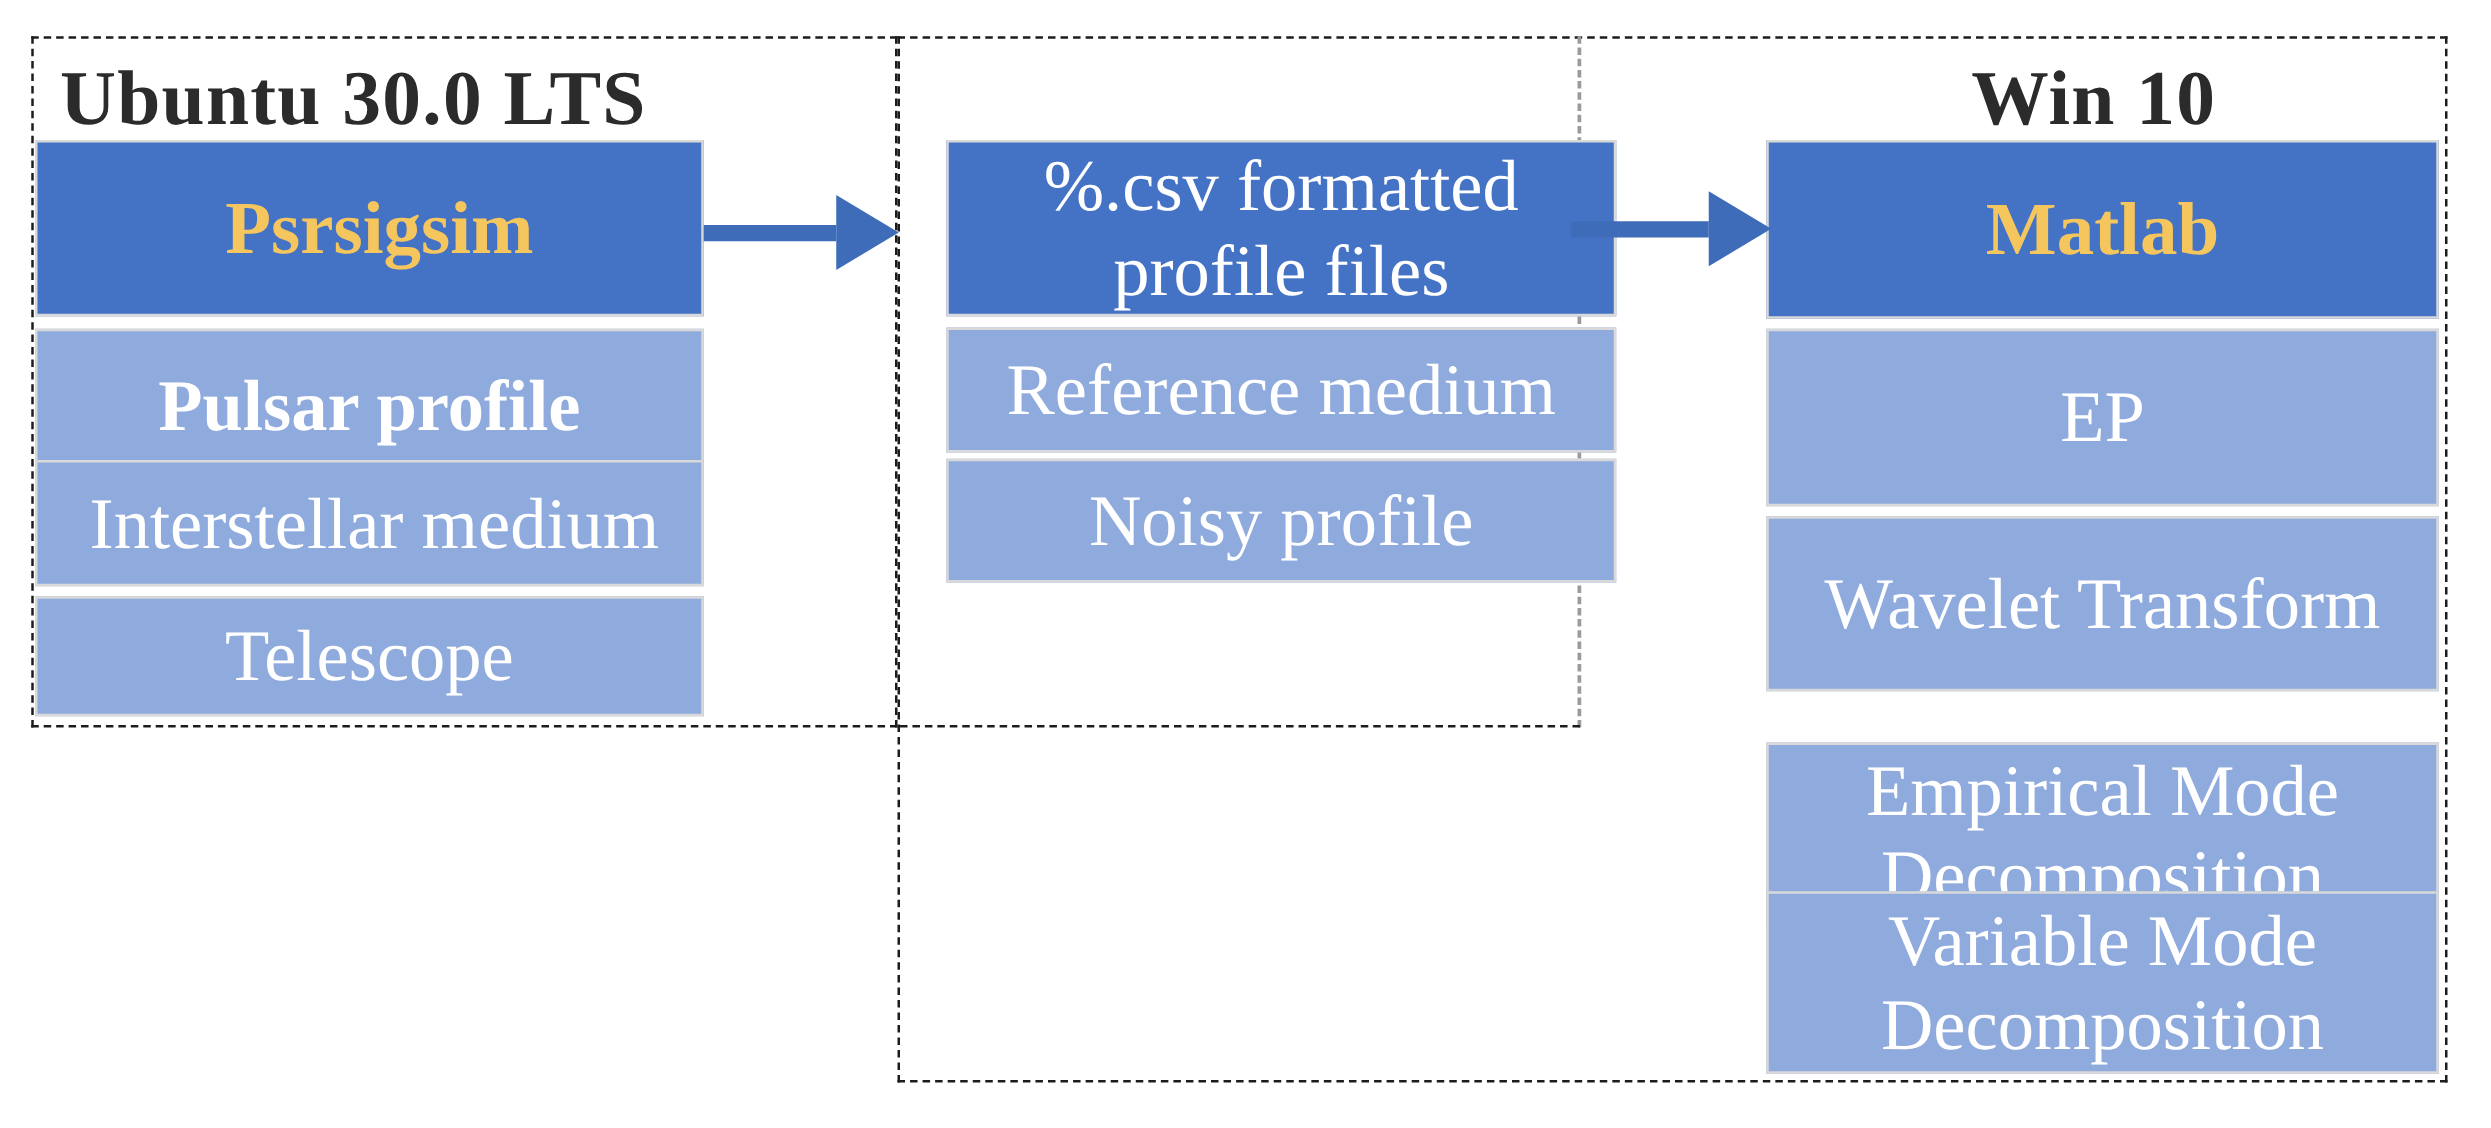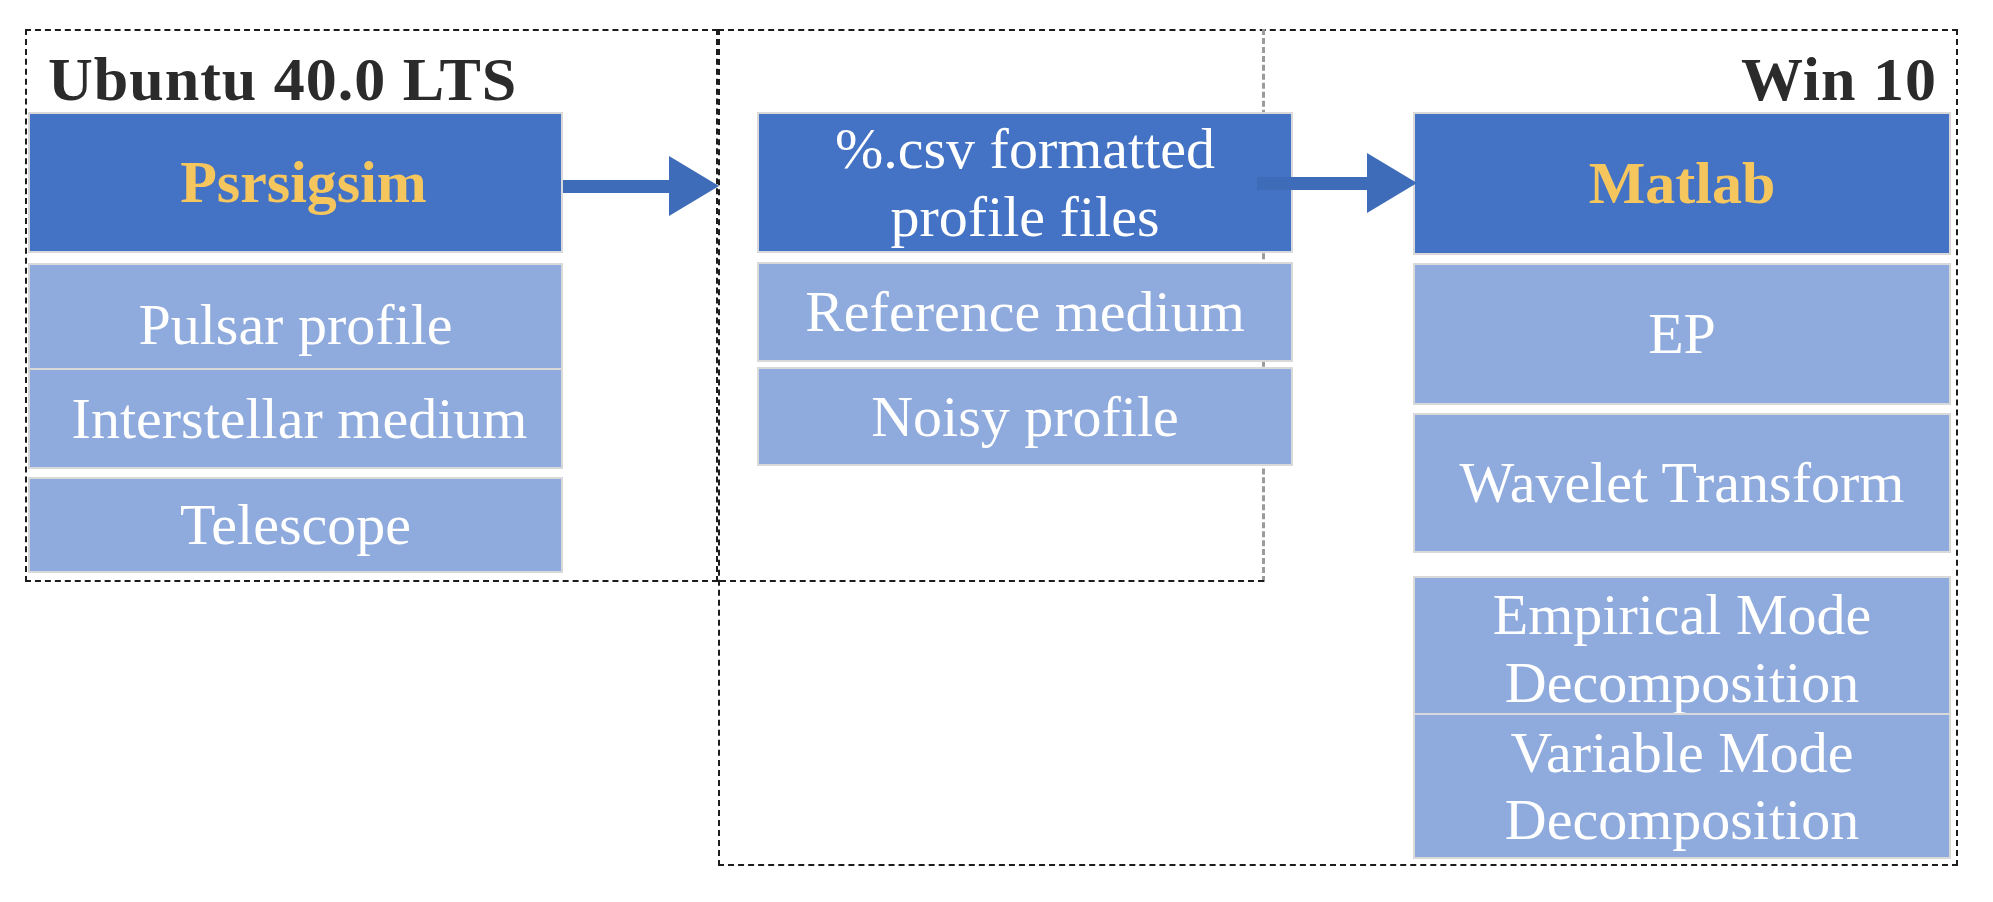--- a/index.html
+++ b/index.html
@@ -19,68 +19,68 @@
 
   .env-box{position:absolute;border:2px dashed var(--border-dash);background:transparent;}
   #env-ubuntu{left:25px;top:29px;width:693px;height:553px;}
   #env-win{left:718px;top:29px;width:1240px;height:837px;}
   
   #csv-divider-right{position:absolute;left:1262px;top:29px;width:0;height:553px;border-left:3px dashed var(--divider-dash);}
   #csv-divider-bottom{position:absolute;left:720px;top:580px;width:544px;height:0;border-top:2px dashed var(--border-dash);}
 
   .env-title{position:absolute;top:44px;font-size:62px;font-weight:bold;color:var(--title-text);letter-spacing:1px;white-space:nowrap;}
   #title-ubuntu{left:48px;}
-  #title-win{left:1413px;width:524px;text-align:right;}
+  #title-win{left:1413px;width:524px;text-align:center;}
 
   .box{position:absolute;display:flex;align-items:center;justify-content:center;
        text-align:center;color:var(--body-text);font-size:58px;line-height:1.16;
        border:2px solid var(--box-outline);padding:0 20px;}
   .box.header{background:var(--header-bg);}
   .box.row{background:var(--row-bg);}
   .box.header.gold{color:var(--gold);font-weight:bold;font-size:60px;}
   .box.header.white{color:var(--body-text);font-weight:normal;padding:0 55px;}
 
   
   .col-left{left:28px;width:535px;}
   #l-h {top:112px;height:141px;padding-left:36px;}
-  #l-r0{top:263px;height:123px;}
+  #l-r0{top:263px;height:123px;font-weight:bold;}
   #l-r1{top:368px;height:101px;padding-left:28px;}
   #l-r2{top:477px;height:96px;}
 
   
   .col-mid{left:757px;width:536px;}
   #m-h {top:112px;height:141px;}
   #m-r0{top:262px;height:100px;}
   #m-r1{top:367px;height:99px;}
 
   
   .col-right{left:1413px;width:538px;}
   #r-h {top:112px;height:143px;}
   #r-r0{top:263px;height:142px;}
   #r-r1{top:413px;height:140px;}
-  #r-r2{top:576px;height:145px;}
+  #r-r2{top:594px;height:145px;}
   #r-r3{top:713px;height:146px;}
 
   .arrow{position:absolute;}
   .arrow .shaft{position:absolute;background:var(--arrow);height:13px;}
   .arrow .head{position:absolute;width:0;height:0;border-top:30px solid transparent;border-bottom:30px solid transparent;border-left:50px solid var(--arrow);}
   #arrow1 .shaft{left:563px;top:180px;width:106px;}
   #arrow1 .head{left:669px;top:156px;}
   #arrow2 .shaft{left:1257px;top:177px;width:110px;}
   #arrow2 .head{left:1367px;top:153px;}
 </style>
 </head>
 <body>
 
 <div class="env-box" id="env-ubuntu"></div>
 <div class="env-box" id="env-win"></div>
 <div id="csv-divider-right"></div>
 <div id="csv-divider-bottom"></div>
 
-<div class="env-title" id="title-ubuntu">Ubuntu 40.0 LTS</div>
+<div class="env-title" id="title-ubuntu">Ubuntu 30.0 LTS</div>
 <div class="env-title" id="title-win">Win 10</div>
 
 <div class="box header gold col-left" id="l-h">Psrsigsim</div>
 <div class="box row col-left" id="l-r0">Pulsar profile</div>
 <div class="box row col-left" id="l-r1">Interstellar medium</div>
 <div class="box row col-left" id="l-r2">Telescope</div>
 
 <div class="box header white col-mid" id="m-h">%.csv formatted profile files</div>
 <div class="box row col-mid" id="m-r0">Reference medium</div>
 <div class="box row col-mid" id="m-r1">Noisy profile</div>

